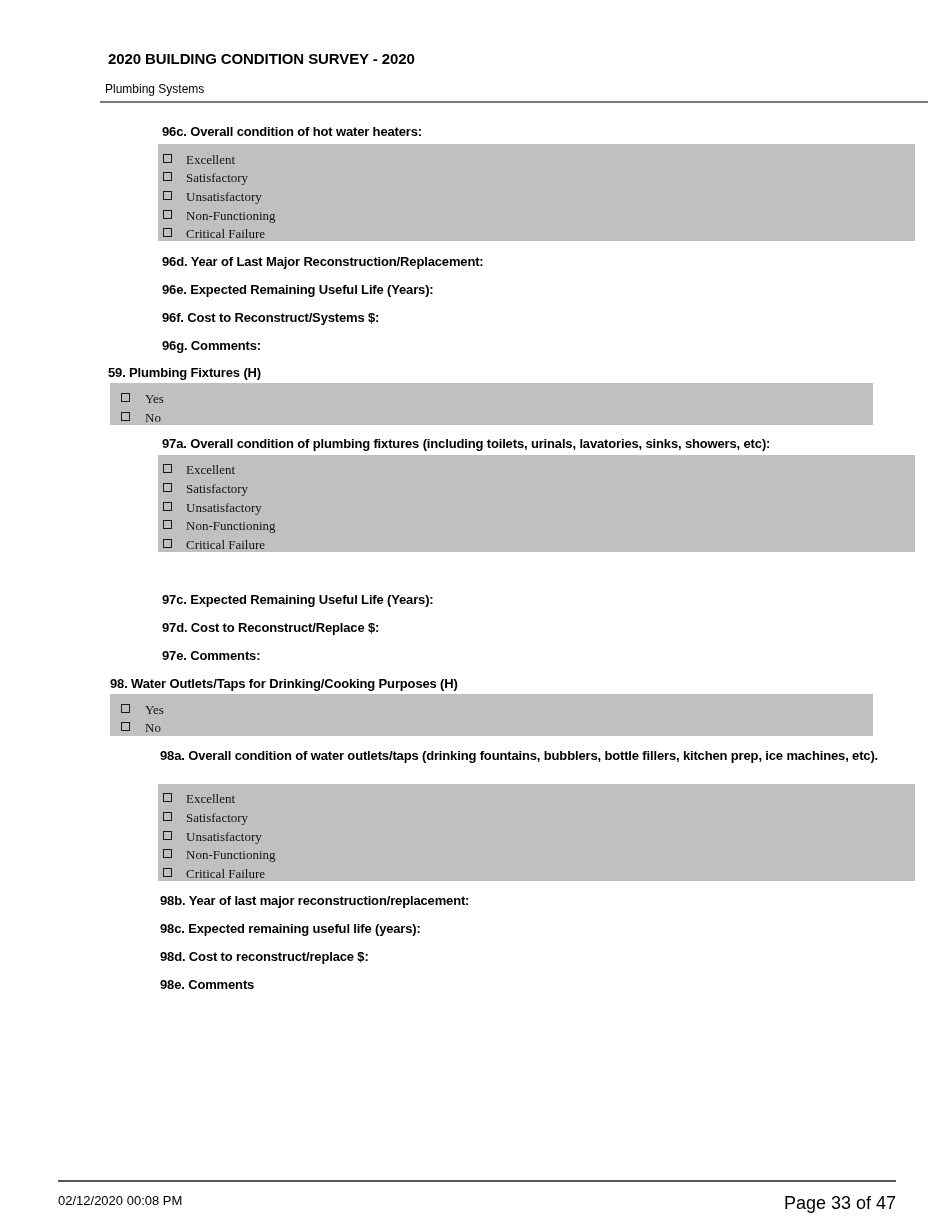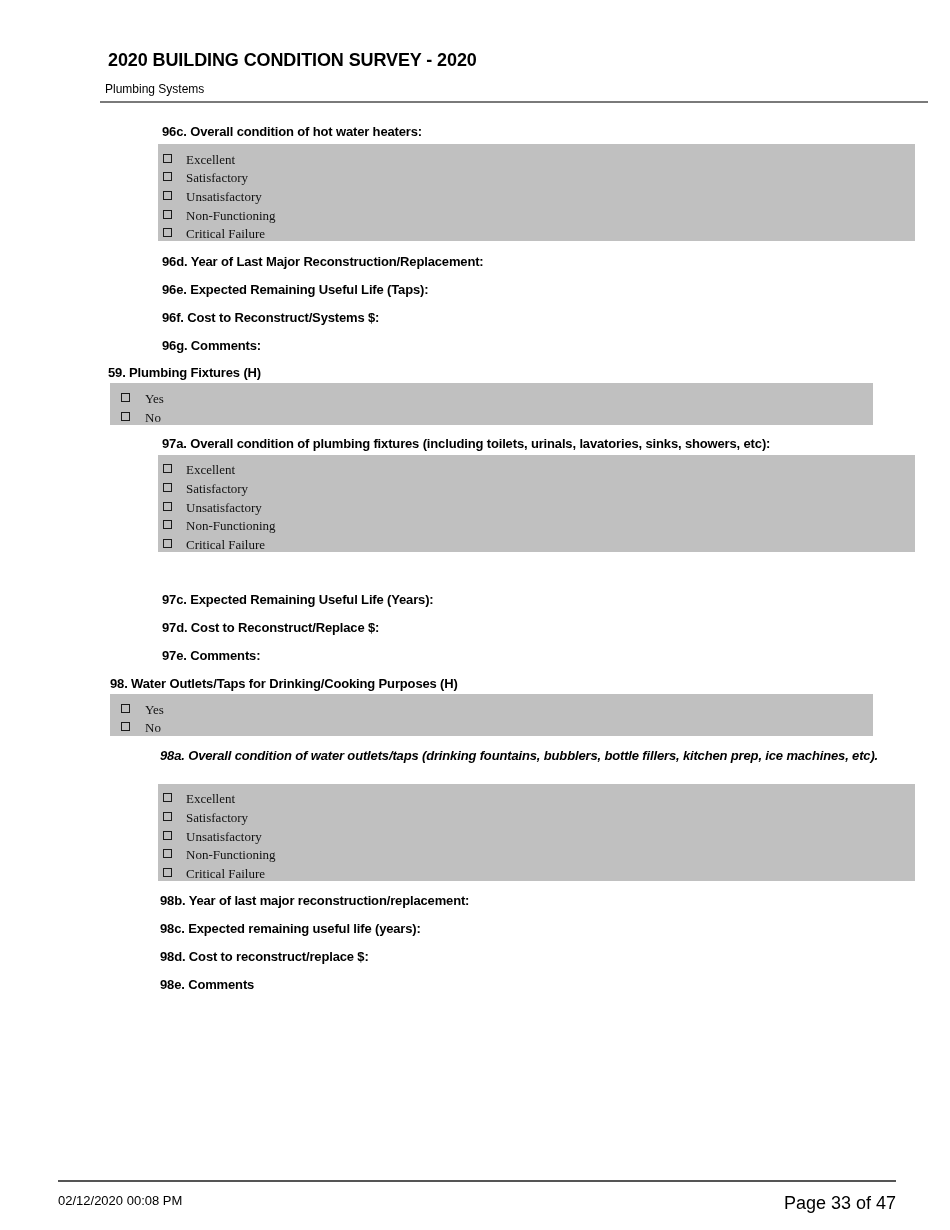--- a/index.html
+++ b/index.html
@@ -19,21 +19,21 @@
   .page {
     position: absolute;
     inset: 0;
   }
 
   
   .hdr-title {
     position: absolute;
     left: 108px;
     top: 50px;
-    font-size: 18px;
+    font-size: 15px;
     font-weight: bold;
     letter-spacing: -0.1px;
     white-space: nowrap;
   }
   .hdr-sub {
     position: absolute;
     left: 105px;
     top: 82px;
     font-size: 12px;
     font-weight: normal;
@@ -53,21 +53,20 @@
     position: absolute;
     font-size: 13px;
     font-weight: bold;
     letter-spacing: -0.15px;
     white-space: nowrap;
     line-height: 16px;
   }
   .q.wrap {
     white-space: normal;
     line-height: 20px;
-    font-style: italic;
   }
 
   
   .block {
     position: absolute;
     background: #c0c0c0;
   }
   .opt {
     position: absolute;
     font-family: "Liberation Serif", serif;
@@ -126,21 +125,21 @@
   <div class="cb" style="left:163px; top:172px;"></div>
   <div class="opt" style="left:186px; top:171px;">Satisfactory</div>
   <div class="cb" style="left:163px; top:191px;"></div>
   <div class="opt" style="left:186px; top:190px;">Unsatisfactory</div>
   <div class="cb" style="left:163px; top:210px;"></div>
   <div class="opt" style="left:186px; top:209px;">Non-Functioning</div>
   <div class="cb" style="left:163px; top:228px;"></div>
   <div class="opt" style="left:186px; top:227px;">Critical Failure</div>
 
   <div class="q" style="left:162px; top:254px;">96d.  Year of Last Major Reconstruction/Replacement:</div>
-  <div class="q" style="left:162px; top:282px;">96e.  Expected Remaining Useful Life (Taps):</div>
+  <div class="q" style="left:162px; top:282px;">96e.  Expected Remaining Useful Life (Years):</div>
   <div class="q" style="left:162px; top:310px;">96f.  Cost to Reconstruct/Systems $:</div>
   <div class="q" style="left:162px; top:338px;">96g.  Comments:</div>
 
   <div class="q" style="left:108px; top:365px;">59.     Plumbing Fixtures (H)</div>
 
   <div class="block" style="left:110px; top:383px; width:763px; height:42px;"></div>
   <div class="cb" style="left:121px; top:393px;"></div>
   <div class="opt" style="left:145px; top:392px;">Yes</div>
   <div class="cb" style="left:121px; top:412px;"></div>
   <div class="opt" style="left:145px; top:411px;">No</div>

